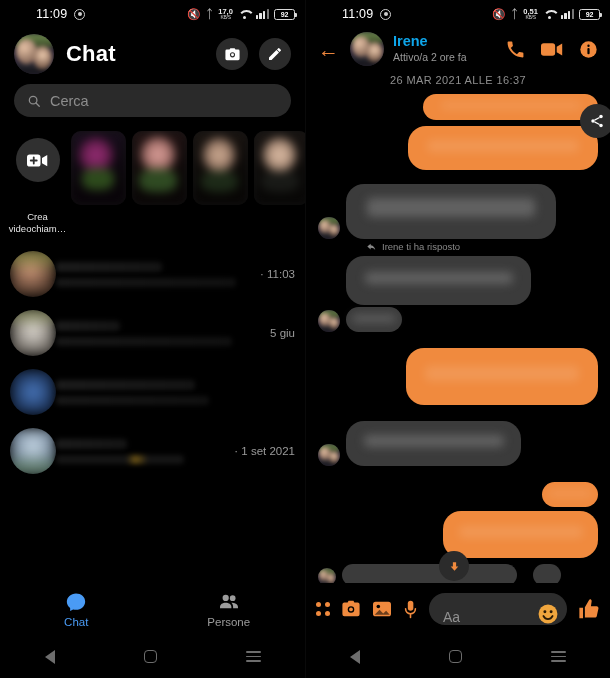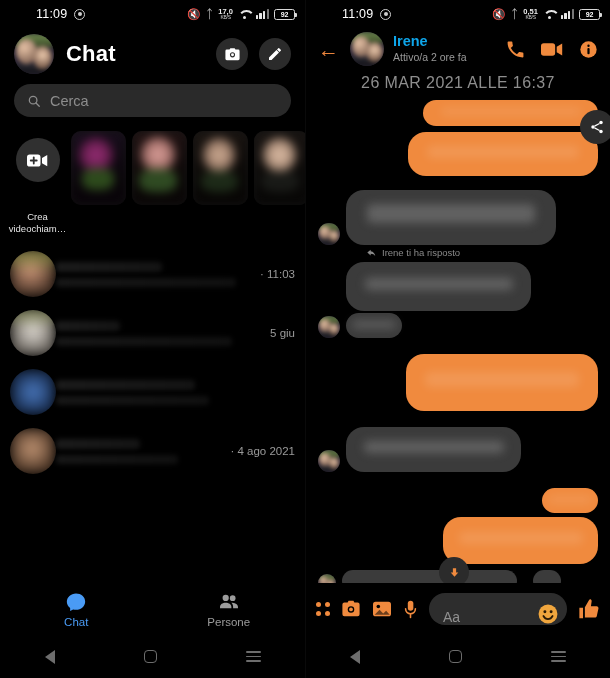--- a/index.html
+++ b/index.html
@@ -114,21 +114,21 @@
   .nav-menu { display:flex;flex-direction:column;gap:3px; }
   .nav-menu i { display:block;width:15px;height:1.7px;background:#6d6d6d;border-radius:1px; }
 
   
   .r-header { display:flex; align-items:center; padding:4px 10px 2px 10px; gap:9px; }
   .back-arrow { color:#e9833c; font-size:21px; line-height:1; padding:0 2px; }
   .r-names { display:flex; flex-direction:column; justify-content:center; min-width:0; }
   .r-name { color:#0ea5e9; font-size:14.5px; font-weight:700; line-height:1.2; }
   .r-sub { color:#9a9a9a; font-size:10.5px; line-height:1.3; margin-top:1px; }
   .r-actions { margin-left:auto; display:flex; align-items:center; gap:16px; padding-right:2px; }
-  .conv-date { color:#8e8e8e; font-size:16px; text-align:center; letter-spacing:.4px; padding:6px 0 8px; }
+  .conv-date { color:#8e8e8e; font-size:11px; text-align:center; letter-spacing:.4px; padding:6px 0 8px; }
 
   
   .msgs { position:relative; height:482px; padding:0 12px; }
   .row { display:flex; align-items:flex-end; margin-bottom:6px; }
   .row.out { justify-content:flex-end; }
   .row.in { justify-content:flex-start; gap:6px; }
   .bub { border-radius:18px; position:relative; }
   .bub.out { background:#f08a3e; }
   .bub.in  { background:#3b3b3b; }
   .bub .blurtext { position:absolute; left:10%; right:10%; top:32%; height:26%;
@@ -301,31 +301,32 @@
         <div class="row-av">
           <div class="blurface" style="background:radial-gradient(circle at 50% 50%,#4c7cc4,#10203c 80%)"></div>
         </div>
         <div class="row-body">
           <div class="redact l1" style="width:58%"></div>
           <div class="redact l2" style="width:64%"></div>
         </div>
         <div class="row-time"></div>
       </div>
 
-
       <div class="chat-row">
         <div class="row-av">
-          <div class="blurface" style="background:radial-gradient(circle at 48% 45%,#c79977,#3a271a 80%)"></div>
+          <div class="blurface" style="background:radial-gradient(circle at 50% 40%,#cfe0ee,#4f6276 80%)"></div>
+          <div class="blurface" style="background:linear-gradient(180deg,transparent 55%,rgba(90,130,70,.6))"></div>
         </div>
         <div class="row-body">
-          <div class="redact l1" style="width:48%"></div>
-          <div class="redact l2" style="width:70%"></div>
-        </div>
-        <div class="row-time">· 4 ago 2021</div>
-      </div>
+          <div class="redact l1" style="width:40%"></div>
+          <div class="redact l2" style="width:72%;background:linear-gradient(90deg,#151515 55%,#6b5215 62%,#151515 72%)"></div>
+        </div>
+        <div class="row-time">· 1 set 2021</div>
+      </div>
+
 
     </div>
 
     <div class="tabbar">
       <div class="tab active">
         <svg width="22" height="22" viewBox="0 0 24 24">
           <path fill="#4a9bf5" d="M12 2.6C6.4 2.6 2 6.7 2 11.7c0 2.8 1.4 5.3 3.6 6.9v3.3l3.3-1.8c1 .3 2 .4 3.1.4 5.6 0 10-4.1 10-9.1S17.6 2.6 12 2.6z"></path>
         </svg>
         <div class="lbl">Chat</div>
       </div>

